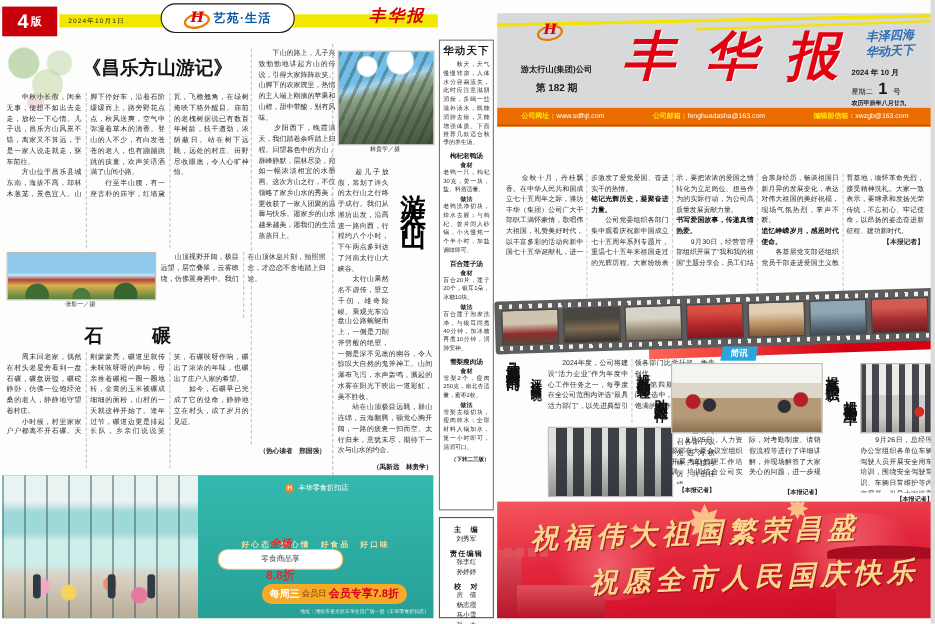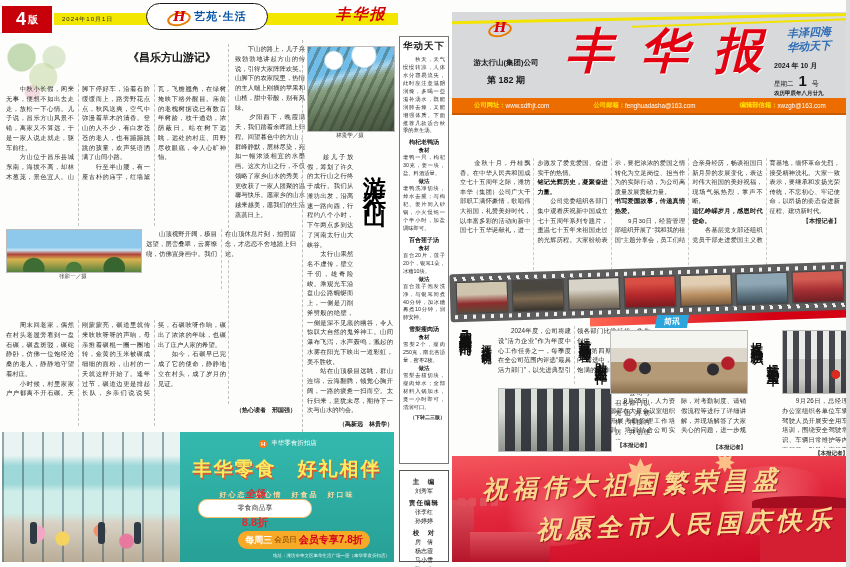--- a/index.html
+++ b/index.html
@@ -31,21 +31,21 @@
     font-size:13px;font-family:"DejaVu Serif",serif;}
 
   
   #flower{left:0;top:34px;width:72px;height:78px;border-radius:40% 60% 55% 45%;
     background:
       radial-gradient(circle at 30% 30%,rgba(150,190,120,.55) 0 18%,transparent 20%),
       radial-gradient(circle at 60% 55%,rgba(190,210,150,.5) 0 22%,transparent 24%),
       radial-gradient(circle at 45% 75%,rgba(230,180,190,.45) 0 10%,transparent 12%),
       radial-gradient(circle at 75% 30%,rgba(170,200,140,.4) 0 14%,transparent 16%);}
   .atitle{font-weight:bold;text-align:center;color:#111;}
-  #fs-title{left:87px;top:50px;width:170px;font-size:11px;}
+  #fs-title{left:58px;top:50px;width:170px;font-size:17px;}
   .body-sm{font-size:6.3px;line-height:1.55;text-align:justify;color:#2b2b2b;white-space:pre-line;overflow:hidden;}
   #fs-body{left:6px;top:84px;width:220px;height:142px;column-count:3;column-gap:8px;column-rule:1px dashed #c3c3c3;}
   #fs-side{left:146px;top:229px;width:150px;height:60px;column-count:2;column-gap:8px;column-rule:1px dashed #c3c3c3;}
   #fs-cont{left:228px;top:44px;width:70px;height:360px;padding-left:6px;border-left:1px dashed #c3c3c3;}
   #fs-byline{left:228px;top:406px;width:68px;text-align:right;font-size:6px;font-weight:bold;}
   .photo{overflow:hidden;border:1px solid #bbb;}
   #temple{left:6px;top:229px;width:134px;height:42px;background:
       radial-gradient(circle at 20% 92%,#3e6d34 0 9%,transparent 10%),
       radial-gradient(circle at 50% 95%,#4b7b3c 0 10%,transparent 11%),
       radial-gradient(circle at 80% 90%,#37652f 0 9%,transparent 10%),
@@ -235,20 +235,21 @@
     <div class="abs" id="flower"></div>
     <div class="abs atitle serif" id="fs-title">《昌乐方山游记》</div>
     <div class="abs body-sm" id="fs-body">　　中秋小长假，闲来无事，便想不如出去走走，放松一下心情。儿子说，昌乐方山风景不错，离家又不算远，于是一家人说走就走，驱车前往。
 　　方山位于昌乐县城东南，海拔不高，却林木葱茏，景色宜人。山脚下停好车，沿着石阶缓缓而上，路旁野花点点，秋风送爽，空气中弥漫着草木的清香。登山的人不少，有白发苍苍的老人，也有蹦蹦跳跳的孩童，欢声笑语洒满了山间小路。
 　　行至半山腰，有一座古朴的庙宇，红墙黛瓦，飞檐翘角，在绿树掩映下格外醒目。庙前的老槐树据说已有数百年树龄，枝干遒劲，浓荫蔽日。站在树下远眺，远处的村庄、田野尽收眼底，令人心旷神怡。</div>
 
     <div class="abs photo" id="temple"></div>
     <div class="abs caption" id="temple-cap">张影一／摄</div>
     <div class="abs body-sm" id="fs-side">　　山顶视野开阔，极目远望，层峦叠翠，云雾缭绕，仿佛置身画中。我们在山顶休息片刻，拍照留念，才恋恋不舍地踏上归途。</div>
 
+    <div class="abs atitle serif" id="sn-title">石　碾</div>
     <div class="abs body-sm" id="sn-body">　　周末回老家，偶然在村头老屋旁看到一盘石碾，碾盘斑驳，碾砣静卧，仿佛一位饱经沧桑的老人，静静地守望着村庄。
 　　小时候，村里家家户户都离不开石碾。天刚蒙蒙亮，碾道里就传来吱吱呀呀的声响，母亲推着碾棍一圈一圈地转，金黄的玉米被碾成细细的面粉，山村的一天就这样开始了。逢年过节，碾道边更是排起长队，乡亲们说说笑笑，石碾吱呀作响，碾出了浓浓的年味，也碾出了庄户人家的希望。
 　　如今，石碾早已完成了它的使命，静静地立在村头，成了岁月的见证。</div>
 
     <div class="abs body-sm" id="fs-cont">　　下山的路上，儿子兴致勃勃地讲起方山的传说，引得大家阵阵欢笑。山脚下的农家院里，热情的主人端上刚摘的苹果和山楂，甜中带酸，别有风味。
 　　夕阳西下，晚霞满天，我们踏着余晖踏上归程。回望暮色中的方山，群峰静默，层林尽染，宛如一幅浓淡相宜的水墨画。这次方山之行，不仅领略了家乡山水的秀美，更收获了一家人团聚的温馨与快乐。愿家乡的山水越来越美，愿我们的生活蒸蒸日上。</div>
     <div class="abs" id="fs-byline">（热心读者　邢国强）</div>
 
     <div class="abs" id="ldiv1"></div>
 
@@ -298,21 +299,20 @@
     <div class="abs" id="ad">
       <div id="ad-photo">
         <span class="fig" style="left:28px"></span>
         <span class="fig" style="left:96px"></span>
         <span class="fig" style="left:132px"></span>
       </div>
       <div id="ad-store">
         <span class="dot">H</span>
         <span>丰华零食折扣店</span>
       </div>
-      <div class="serif" id="ad-head">丰华零食　好礼相伴</div>
       <div id="ad-sub">好心态　好心情　好食品　好口味</div>
       <div class="offer" id="ad-offer1">
         <span class="hl">全场</span>
         <span class="mid">零食商品享</span>
         <span class="val">8.8折</span>
       </div>
       <div class="offer" id="ad-offer2">
         <span class="hl">每周三</span>
         <span class="mid">会员日</span>
         <span class="val">会员专享7.8折</span>

